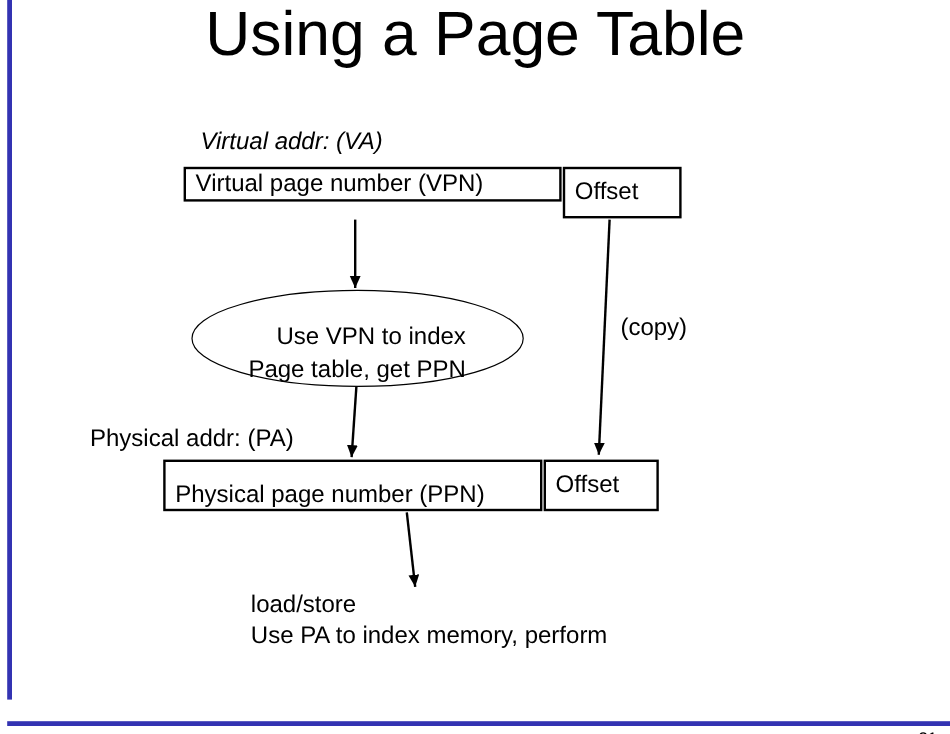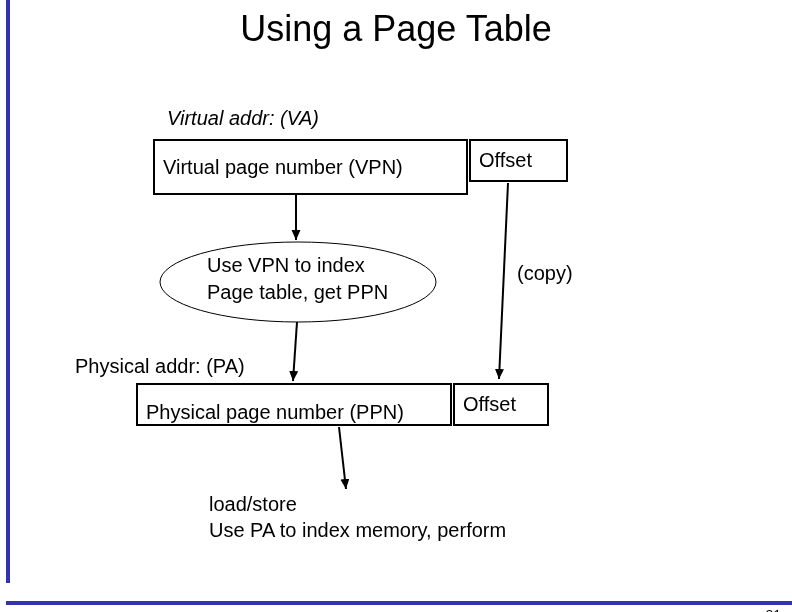--- a/index.html
+++ b/index.html
@@ -26,21 +26,21 @@
   }
   #bar-bottom {
     left: 6px; top: 601px;
     width: 786px; height: 4px;
   }
   #title {
     position: absolute;
     left: 0; right: 0;
     top: 6px;
     text-align: center;
-    font-size: 36px;
+    font-size: 52px;
     line-height: 46px;
     white-space: nowrap;
   }
   .label {
     position: absolute;
     font-size: 20px;
     line-height: 24px;
     white-space: nowrap;
   }
   #va-label   { left: 167px; top: 106px; font-style: italic; }
@@ -50,35 +50,35 @@
     position: absolute;
     box-sizing: border-box;
     border: 2px solid #000000;
     background: #ffffff;
     display: flex;
     align-items: center;
     padding-left: 8px;
     font-size: 20px;
     white-space: nowrap;
   }
-  #vpn-box     { left: 153px; top: 139px; width: 315px; height: 56px; }
+  #vpn-box     { left: 153px; top: 139px; width: 315px; height: 29px; }
   #offset1-box { left: 469px; top: 139px; width: 99px;  height: 43px; }
   #ppn-box     { left: 136px; top: 383px; width: 316px; height: 43px; align-items: flex-end; }
   #offset2-box { left: 453px; top: 383px; width: 96px;  height: 43px; }
   #diagram-svg {
     position: absolute;
     left: 0; top: 0;
     width: 792px; height: 612px;
   }
   .multiline {
     position: absolute;
     font-size: 20px;
     white-space: nowrap;
   }
-  #ellipse-text { left: 207px; top: 252px; line-height: 27px; }
+  #ellipse-text { left: 207px; top: 268px; line-height: 27px; text-align: right; }
   #memory-text  { left: 209px; top: 491px; line-height: 26px; }
   #page-number {
     position: absolute;
     left: 740px; top: 608px;
     width: 41px;
     text-align: right;
     font-size: 14px;
     line-height: 15px;
   }
 </style>

